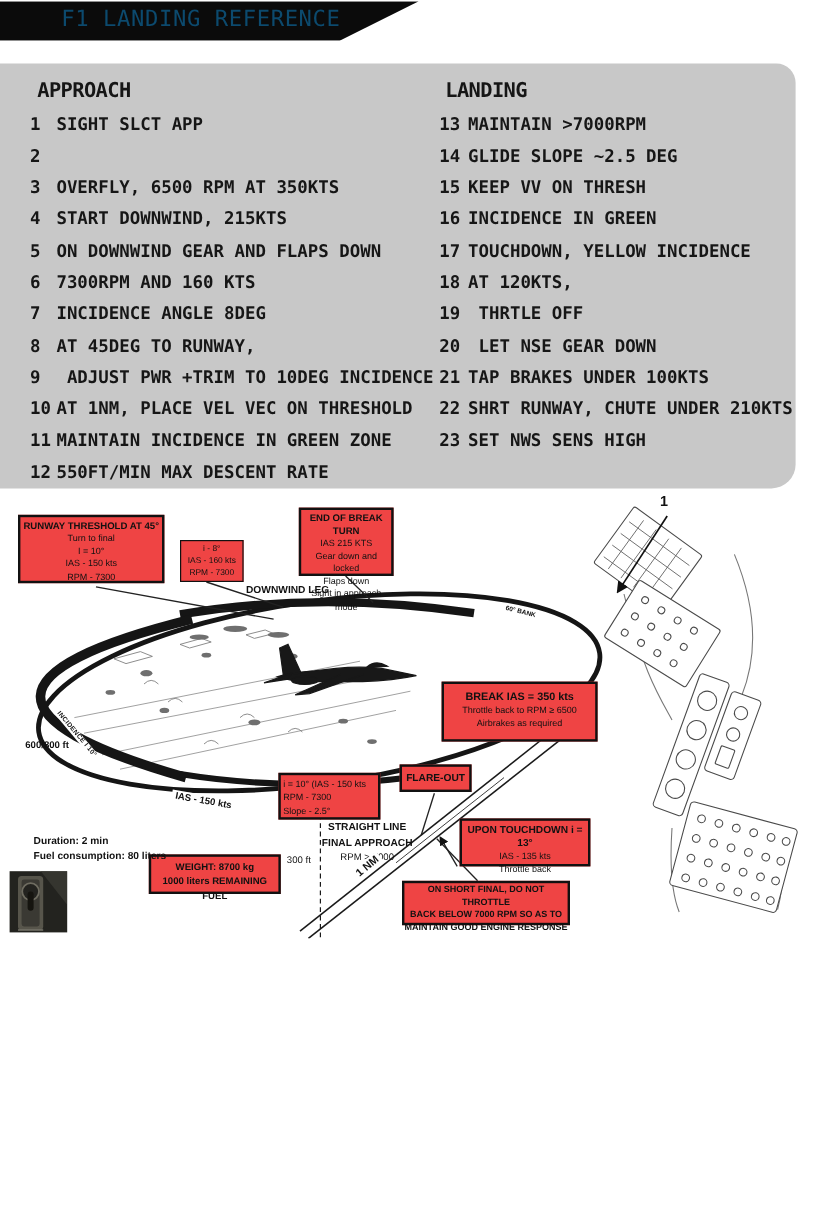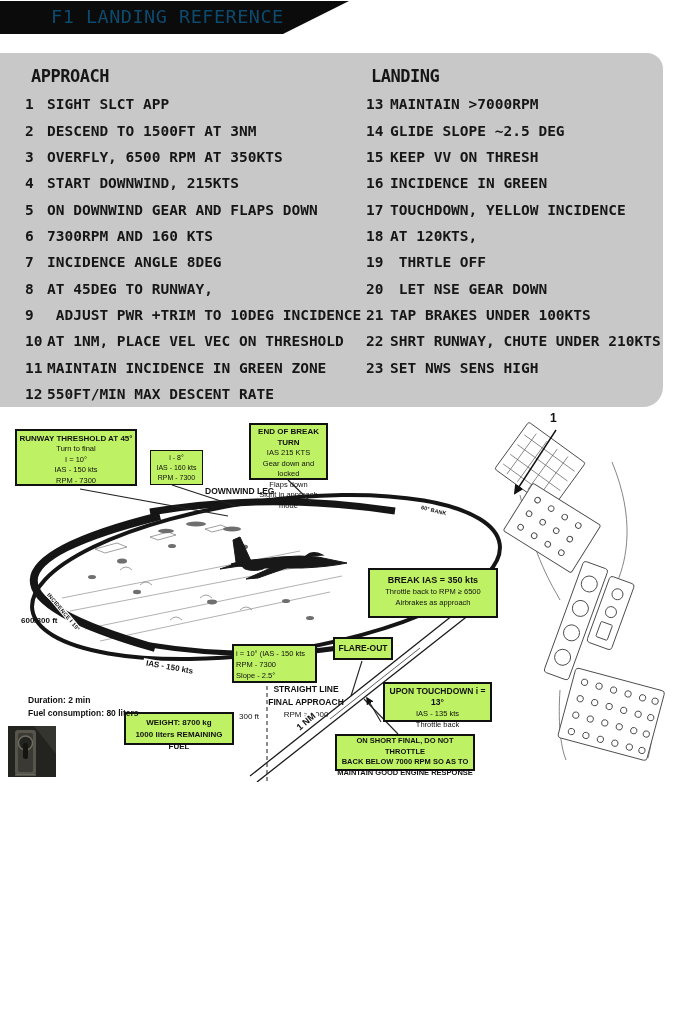--- a/index.html
+++ b/index.html
@@ -22,21 +22,21 @@
   .chk-items{position:absolute;top:91px;font-family:"DejaVu Sans Mono",monospace;
              font-size:14.5px;font-weight:600;}
   .chk-items.approach{left:25px;}
   .chk-items.landing{left:366px;}
   .chk-row{height:26.35px;display:flex;align-items:center;white-space:pre;}
   .chk-row .num{display:inline-block;width:22px;flex:0 0 22px;}
   .chk-items.landing .chk-row .num{width:24px;flex-basis:24px;}
   .chk-row .txt{white-space:pre;}
 
   
-  .dbox{position:absolute;background:#bef264;border:2px solid #111;text-align:center;
+  .dbox{position:absolute;background:#ef4444;border:2px solid #111;text-align:center;
         font-size:7.5px;line-height:10.5px;color:#111;box-sizing:border-box;}
   .dbox .t{font-weight:bold;font-size:8px;line-height:11px;}
   .dbox-a{left:15px;top:429px;width:122px;height:57px;border-width:2.5px;padding-top:2px;}
   .dbox-b{left:150px;top:450px;width:53px;height:35px;border-width:1.5px;font-size:7px;line-height:10px;padding-top:2px;}
   .dbox-c{left:249px;top:423px;width:79px;height:57px;border-width:2.5px;padding-top:1px;}
   .dbox-d{left:368px;top:568px;width:130px;height:50px;border-width:2.5px;padding-top:5px;line-height:11px;}
   .dbox-d .t{font-size:9px;}
   .dbox-e{left:232px;top:644px;width:85px;height:39px;text-align:left;padding:2px 0 0 2px;line-height:11px;}
   .dbox-f{left:333px;top:637px;width:60px;height:23px;font-weight:bold;font-size:8.5px;line-height:18px;}
   .dbox-g{left:383px;top:682px;width:109px;height:40px;border-width:2.5px;padding-top:2px;line-height:11px;}
@@ -75,21 +75,21 @@
   <div class="header-bar"></div>
   <div class="header-title">F1 LANDING REFERENCE</div>
 
   <div class="panel"></div>
 
   <div class="chk-title approach">APPROACH</div>
   <div class="chk-title landing">LANDING</div>
 
   <div class="chk-items approach">
     <div class="chk-row"><span class="num">1</span><span class="txt">SIGHT SLCT APP</span></div>
-    <div class="chk-row"><span class="num">2</span><span class="txt">DESCEND TO 1500FT AT 3NM</span></div>
+    <div class="chk-row"><span class="num">2</span></div>
     <div class="chk-row"><span class="num">3</span><span class="txt">OVERFLY, 6500 RPM AT 350KTS</span></div>
     <div class="chk-row"><span class="num">4</span><span class="txt">START DOWNWIND, 215KTS</span></div>
     <div class="chk-row"><span class="num">5</span><span class="txt">ON DOWNWIND GEAR AND FLAPS DOWN</span></div>
     <div class="chk-row"><span class="num">6</span><span class="txt">7300RPM AND 160 KTS</span></div>
     <div class="chk-row"><span class="num">7</span><span class="txt">INCIDENCE ANGLE 8DEG</span></div>
     <div class="chk-row"><span class="num">8</span><span class="txt">AT 45DEG TO RUNWAY,</span></div>
     <div class="chk-row"><span class="num">9</span><span class="txt"> ADJUST PWR +TRIM TO 10DEG INCIDENCE</span></div>
     <div class="chk-row"><span class="num">10</span><span class="txt">AT 1NM, PLACE VEL VEC ON THRESHOLD</span></div>
     <div class="chk-row"><span class="num">11</span><span class="txt">MAINTAIN INCIDENCE IN GREEN ZONE</span></div>
     <div class="chk-row"><span class="num">12</span><span class="txt">550FT/MIN MAX DESCENT RATE</span></div>
@@ -251,21 +251,21 @@
     <div class="t">END OF BREAK TURN</div>
     <div>IAS 215 KTS</div>
     <div>Gear down and locked</div>
     <div>Flaps down</div>
     <div>Sight in approach mode</div>
   </div>
 
   <div class="dbox dbox-d">
     <div class="t">BREAK IAS = 350 kts</div>
     <div>Throttle back to RPM ≥ 6500</div>
-    <div>Airbrakes as approach</div>
+    <div>Airbrakes as required</div>
   </div>
 
   <div class="dbox dbox-e">
     <div>i = 10° (IAS - 150 kts</div>
     <div>RPM - 7300</div>
     <div>Slope - 2.5°</div>
   </div>
 
   <div class="dbox dbox-f">FLARE-OUT</div>
 

